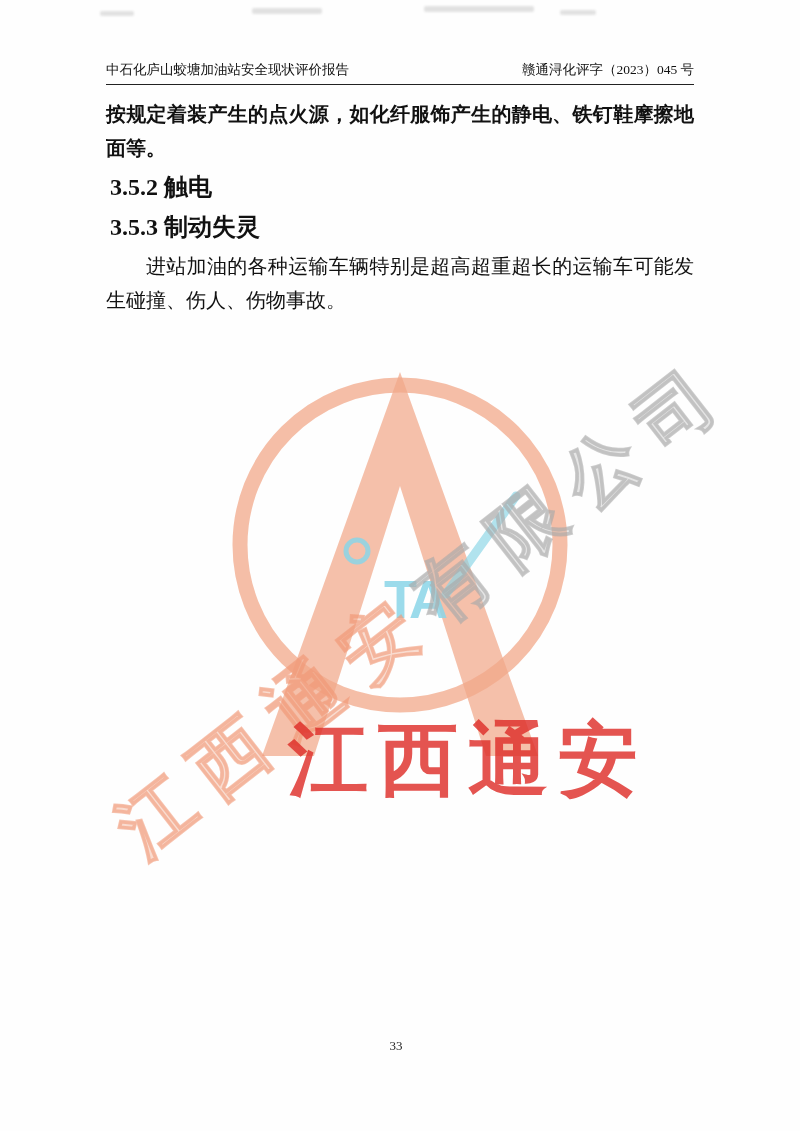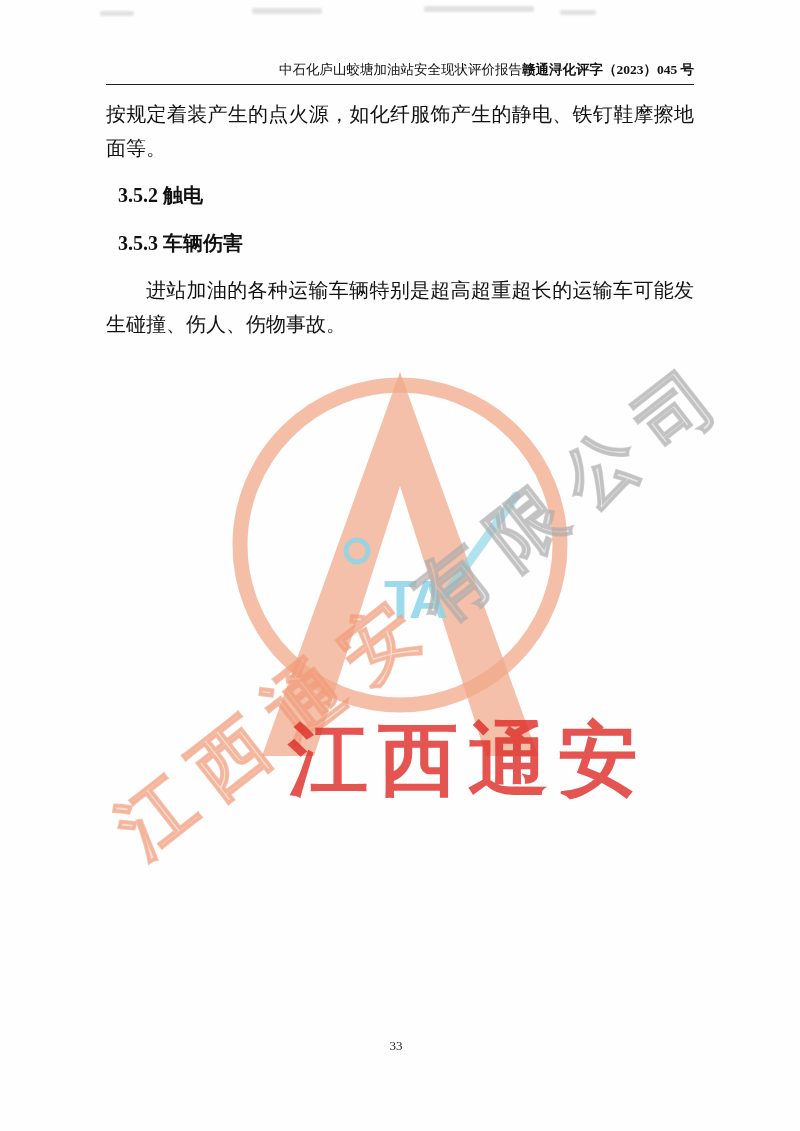--- a/index.html
+++ b/index.html
@@ -8,37 +8,37 @@
     width:800px;height:1131px;
     margin:0 auto;
     background:#fefefe;
     overflow:hidden;
     font-family:"Liberation Serif","DejaVu Serif",serif;
     color:#111;
   }
   
   .header{
     position:absolute;left:106px;right:106px;top:60px;
-    display:flex;justify-content:flex-end;align-items:flex-end;
+    display:flex;justify-content:space-between;align-items:flex-end;
     font-size:13.5px;line-height:20px;
     border-bottom:1.5px solid #222;
     padding-bottom:4px;
   }
-  .header .right{font-weight:bold;}
+  .header .right{font-weight:normal;}
   
   .content{
     position:absolute;left:106px;right:106px;top:97px;
     font-size:20px;line-height:34px;
     text-align:justify;
     z-index:2;
   }
   .content p{margin:0;text-indent:2em;}
-  .content p.no-indent{text-indent:0;}
+  .content p.no-indent{text-indent:0;font-weight:bold;}
   .content h3{
-    margin:12px;font-size:20px;line-height:36px;font-weight:bold;text-indent:0;
+    margin:4px;font-size:24px;line-height:36px;font-weight:bold;text-indent:0;
   }
   
   .footer{
     position:absolute;left:0;right:8px;top:1038px;
     text-align:center;font-size:13px;color:#222;z-index:2;
   }
   
   .watermark{position:absolute;inset:0;z-index:1;pointer-events:none;}
   .wm-svg{position:absolute;left:0;top:0;}
   .wm-diagonal{
@@ -107,19 +107,19 @@
   <div class="header">
     <span class="left">中石化庐山蛟塘加油站安全现状评价报告</span>
     <span class="right">赣通浔化评字（2023）045 号</span>
   </div>
 
   <div class="content">
     <p class="no-indent">按规定着装产生的点火源，如化纤服饰产生的静电、铁钉鞋摩擦地面等。</p>
 
     <h3>3.5.2 触电</h3>
 
-    <h3>3.5.3 车辆伤害</h3>
+    <h3>3.5.3 制动失灵</h3>
     <p>进站加油的各种运输车辆特别是超高超重超长的运输车可能发生碰撞、伤人、伤物事故。</p>
   </div>
 
   <div class="footer">33</div>
 
 </div>
 
 </body></html>

